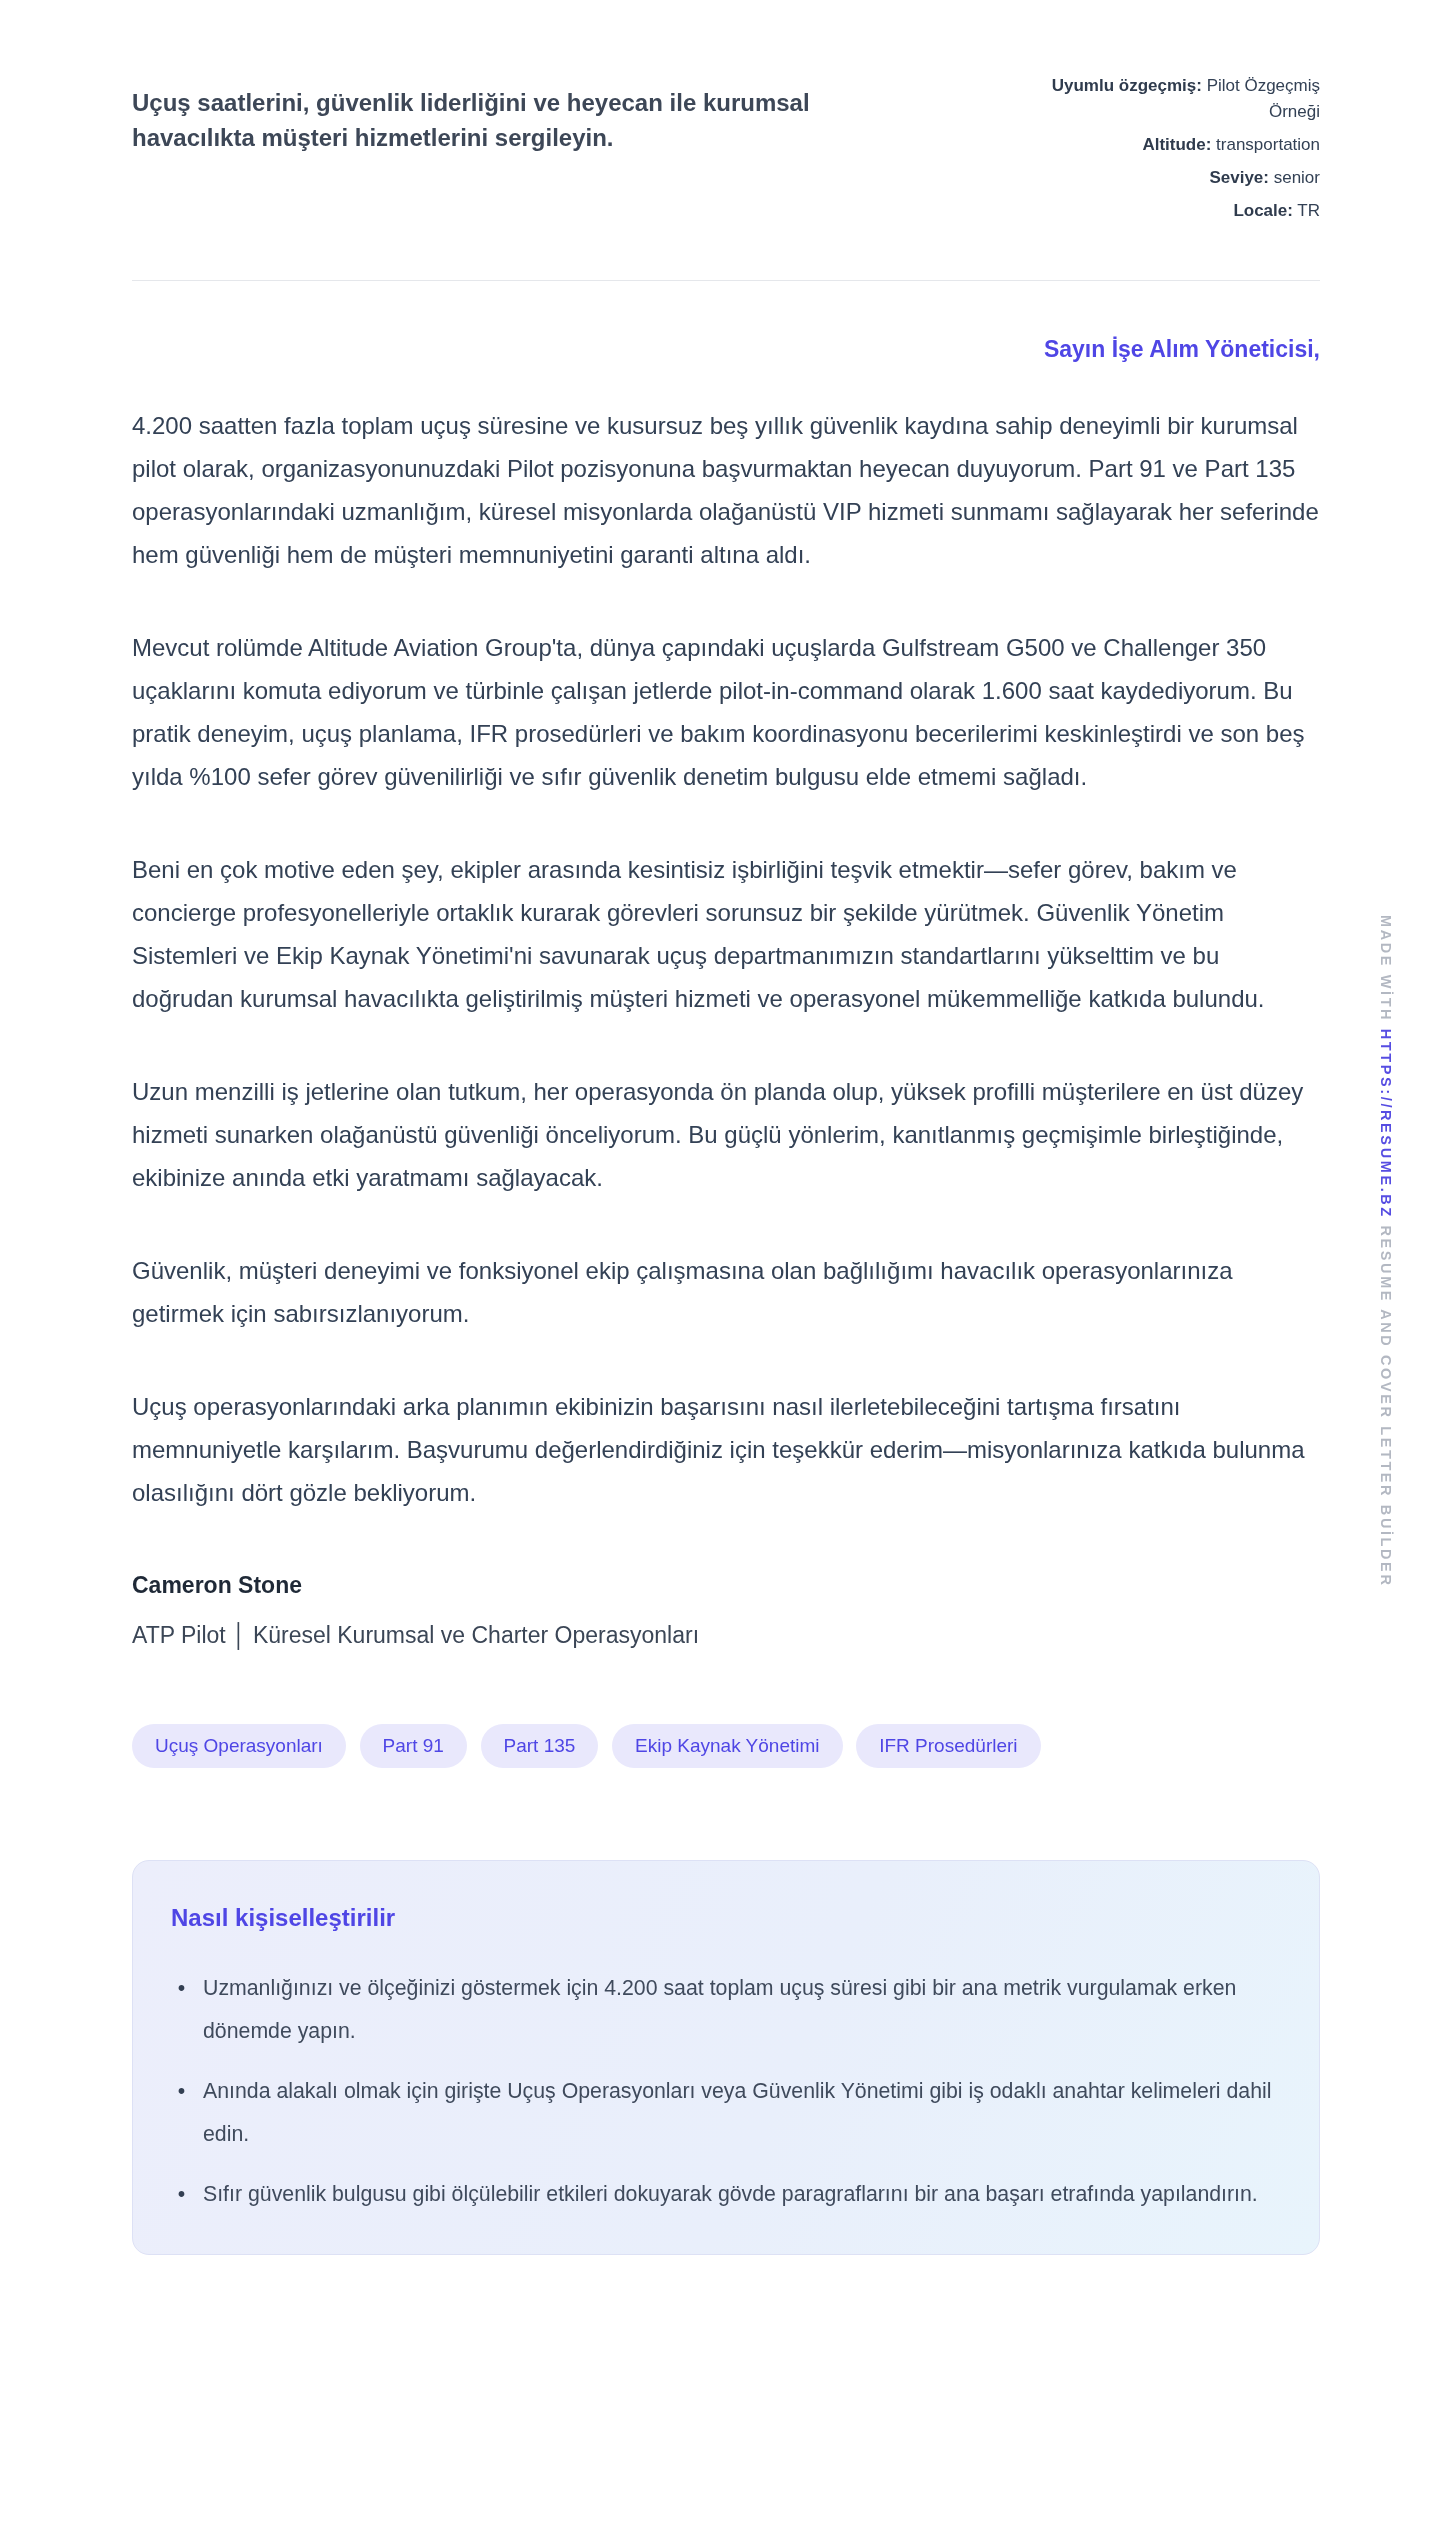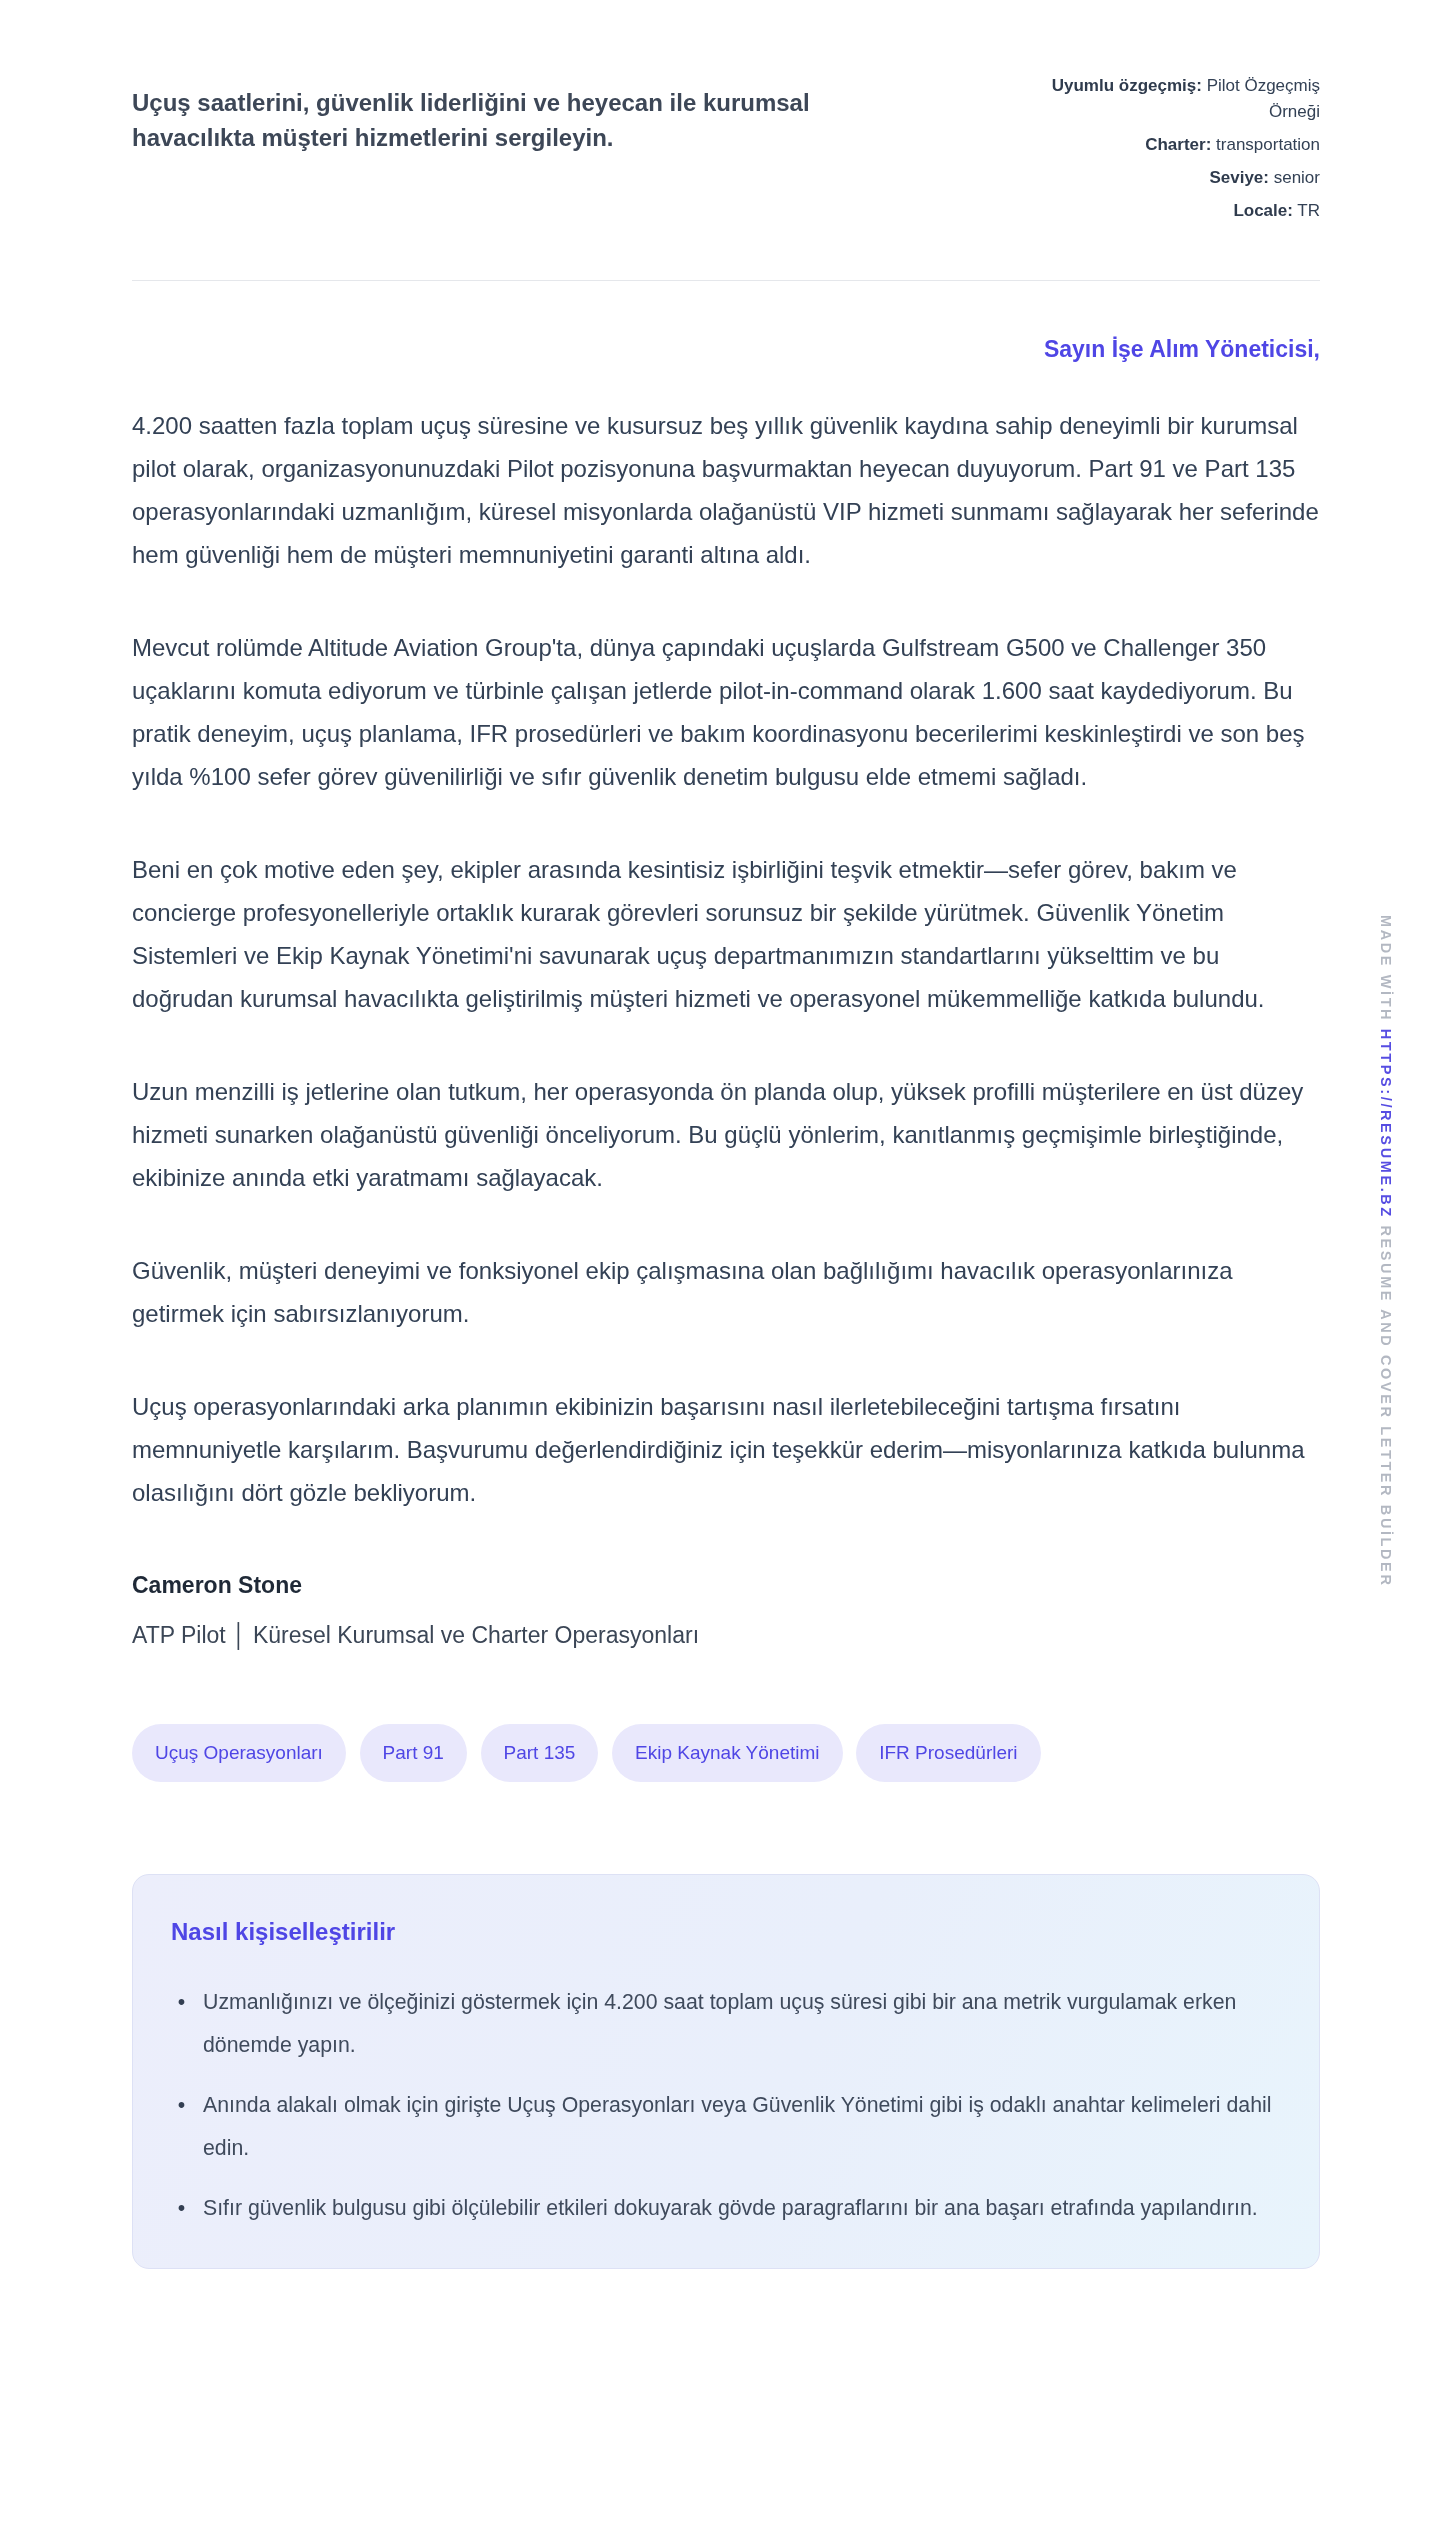--- a/index.html
+++ b/index.html
@@ -36,21 +36,21 @@
     margin-bottom:34px;
     text-align:right;
   }
   .para { font-size:24px; line-height:43px; color:#334155; margin-bottom:50px; }
   .sig-name  { margin-top:48px; font-size:23px; line-height:43px; font-weight:700; color:#1f2937; }
   .sig-title { margin-top:6.8px;  font-size:23px; line-height:43px; color:#3b4656; }
 
   
   .tags { margin-top:67px; display:flex; flex-wrap:wrap; gap:13.7px; }
   .chip {
-    display:inline-flex; align-items:center; height:58px;
+    display:inline-flex; align-items:center; height:44px;
     padding:14px 23px; border-radius:8537px;
     background:#e9e8fc; color:#4f46e5;
     font-size:19px; font-weight:500; cursor:pointer;
     border:none; font-family:inherit;
   }
 
   
   .tips-box {
     margin-top:92px;
     background:linear-gradient(115deg, #eceefb 0%, #e9effb 55%, #e8f4fc 100%);
@@ -87,21 +87,21 @@
   <header class="header">
     <div class="header-left">
       <p class="subtitle">Uçuş saatlerini, güvenlik liderliğini ve heyecan ile kurumsal havacılıkta müşteri hizmetlerini sergileyin.</p>
     </div>
     <aside class="meta">
       <div class="meta-row">
         <span class="meta-label">Uyumlu özgeçmiş:</span>
         <span>Pilot Özgeçmiş Örneği</span>
       </div>
       <div class="meta-row">
-        <span class="meta-label">Charter:</span>
+        <span class="meta-label">Altitude:</span>
         <span>transportation</span>
       </div>
       <div class="meta-row">
         <span class="meta-label">Seviye:</span>
         <span>senior</span>
       </div>
       <div class="meta-row">
         <span class="meta-label">Locale:</span>
         <span>TR</span>
       </div>

